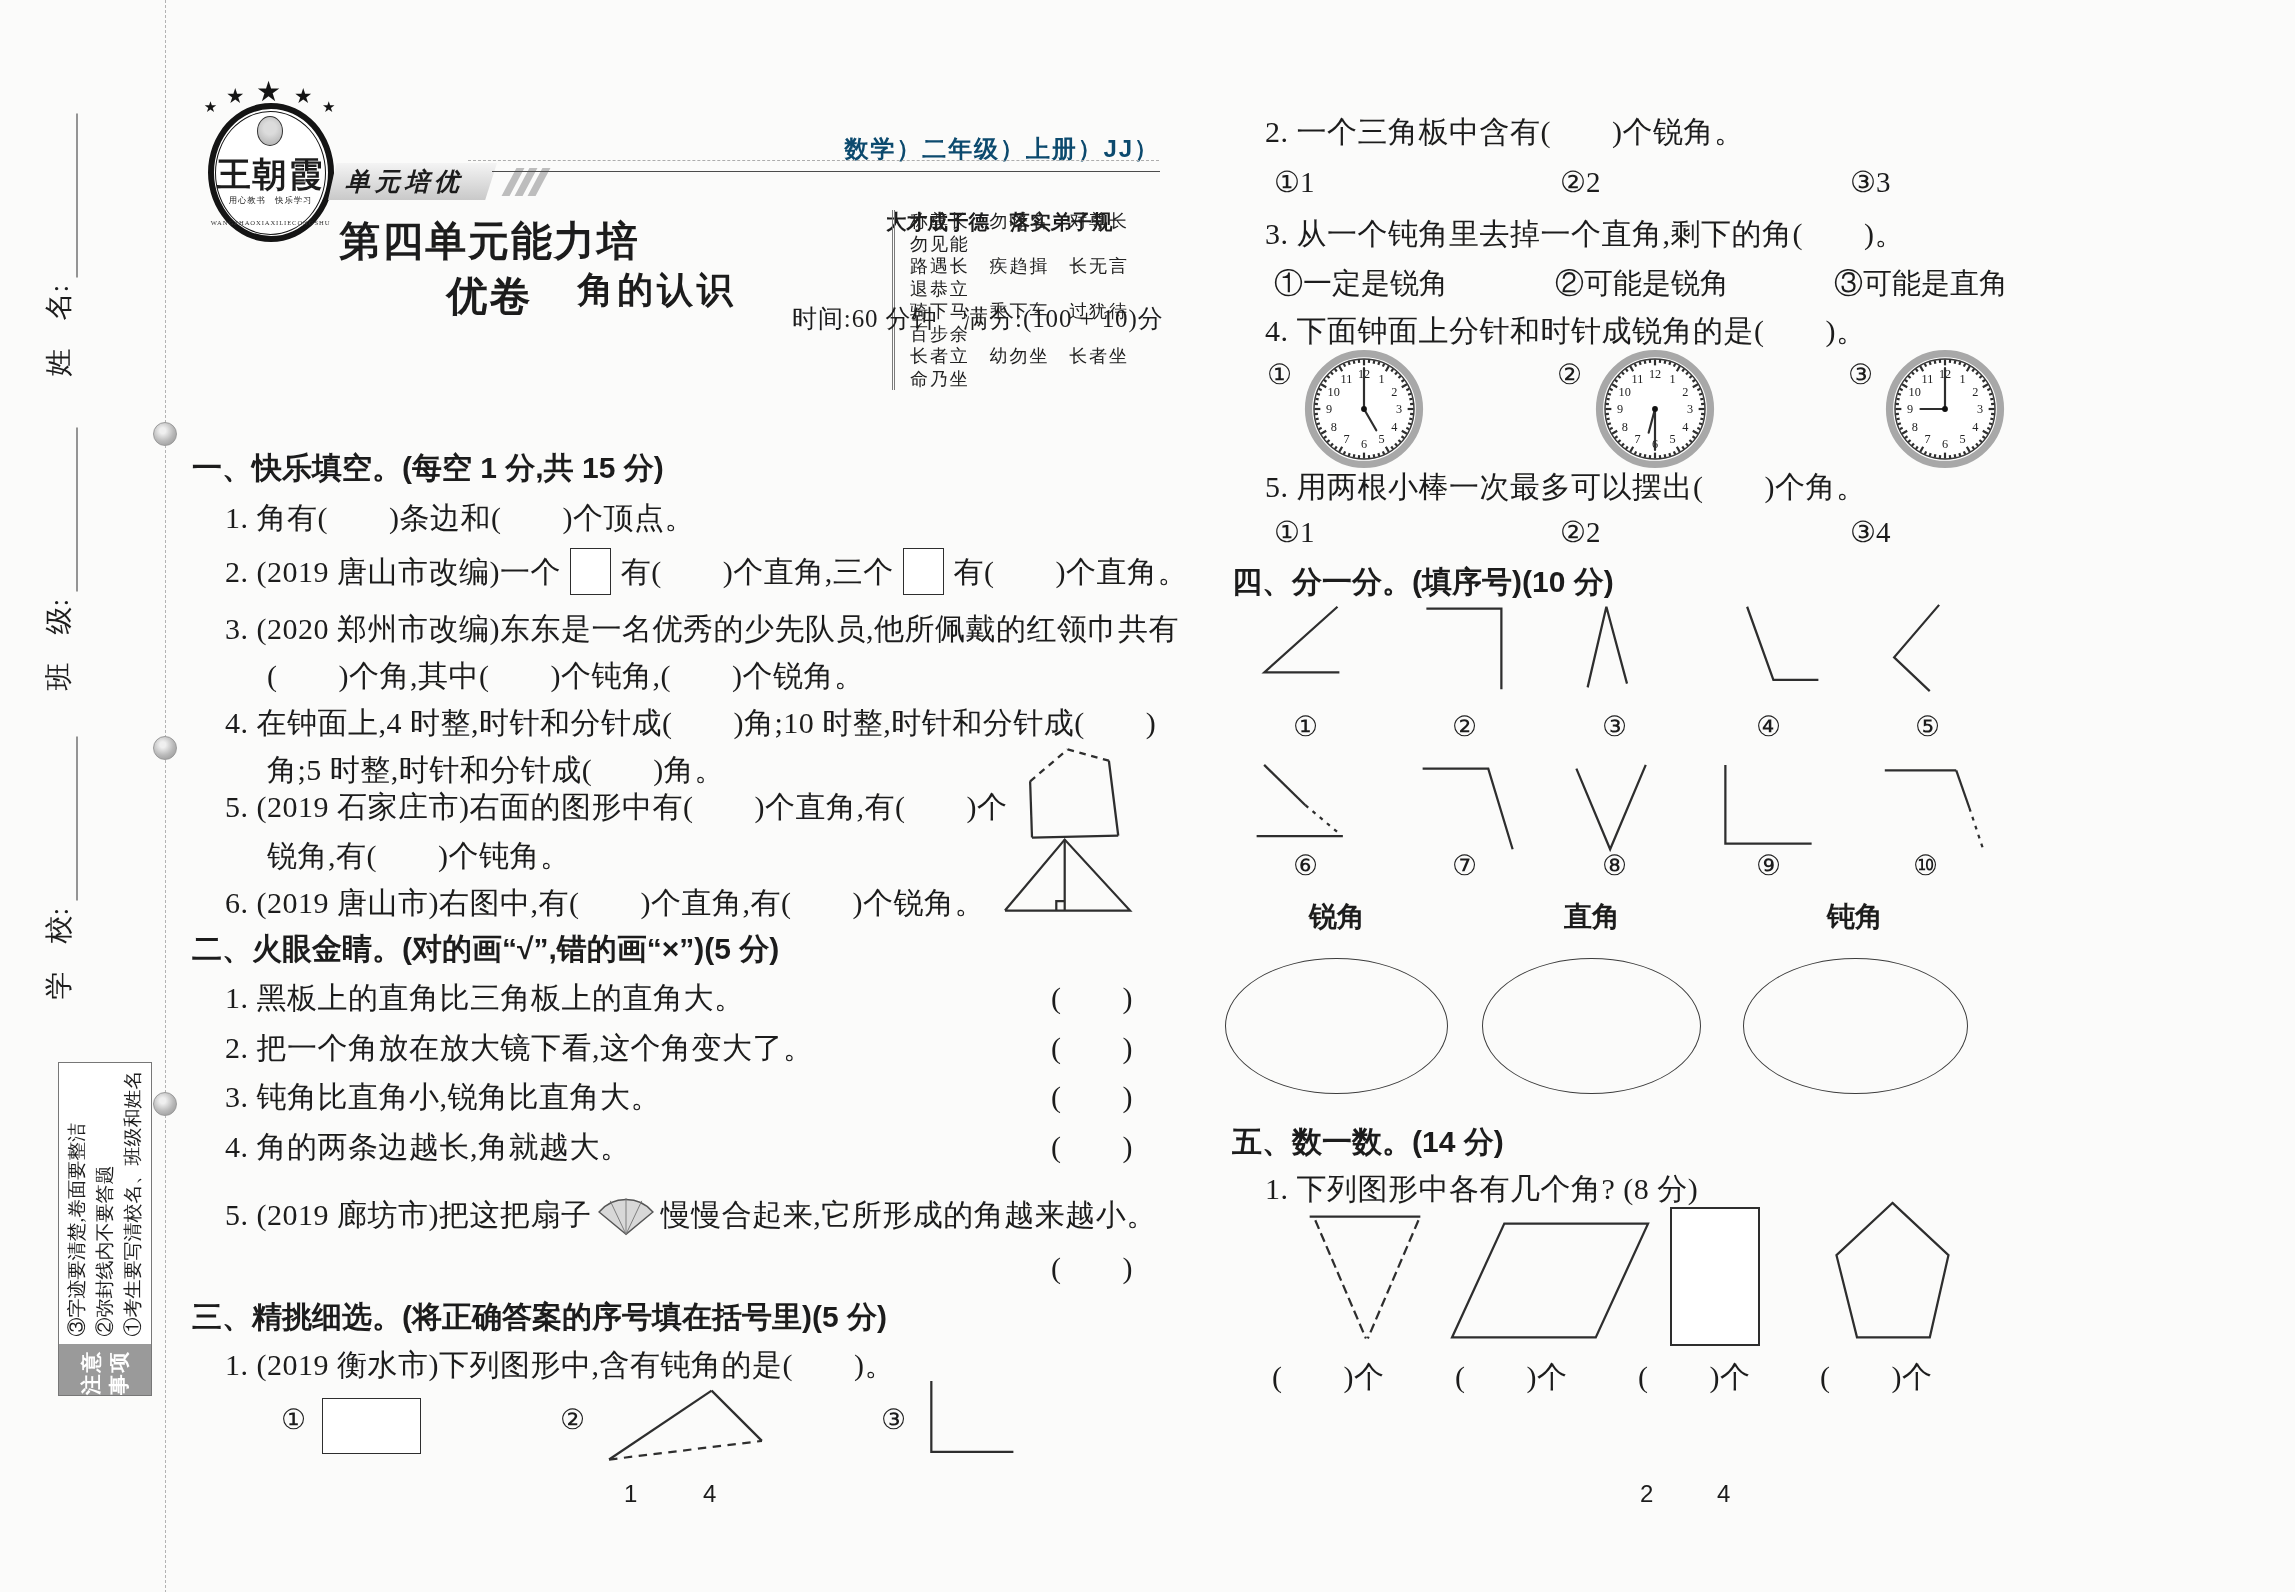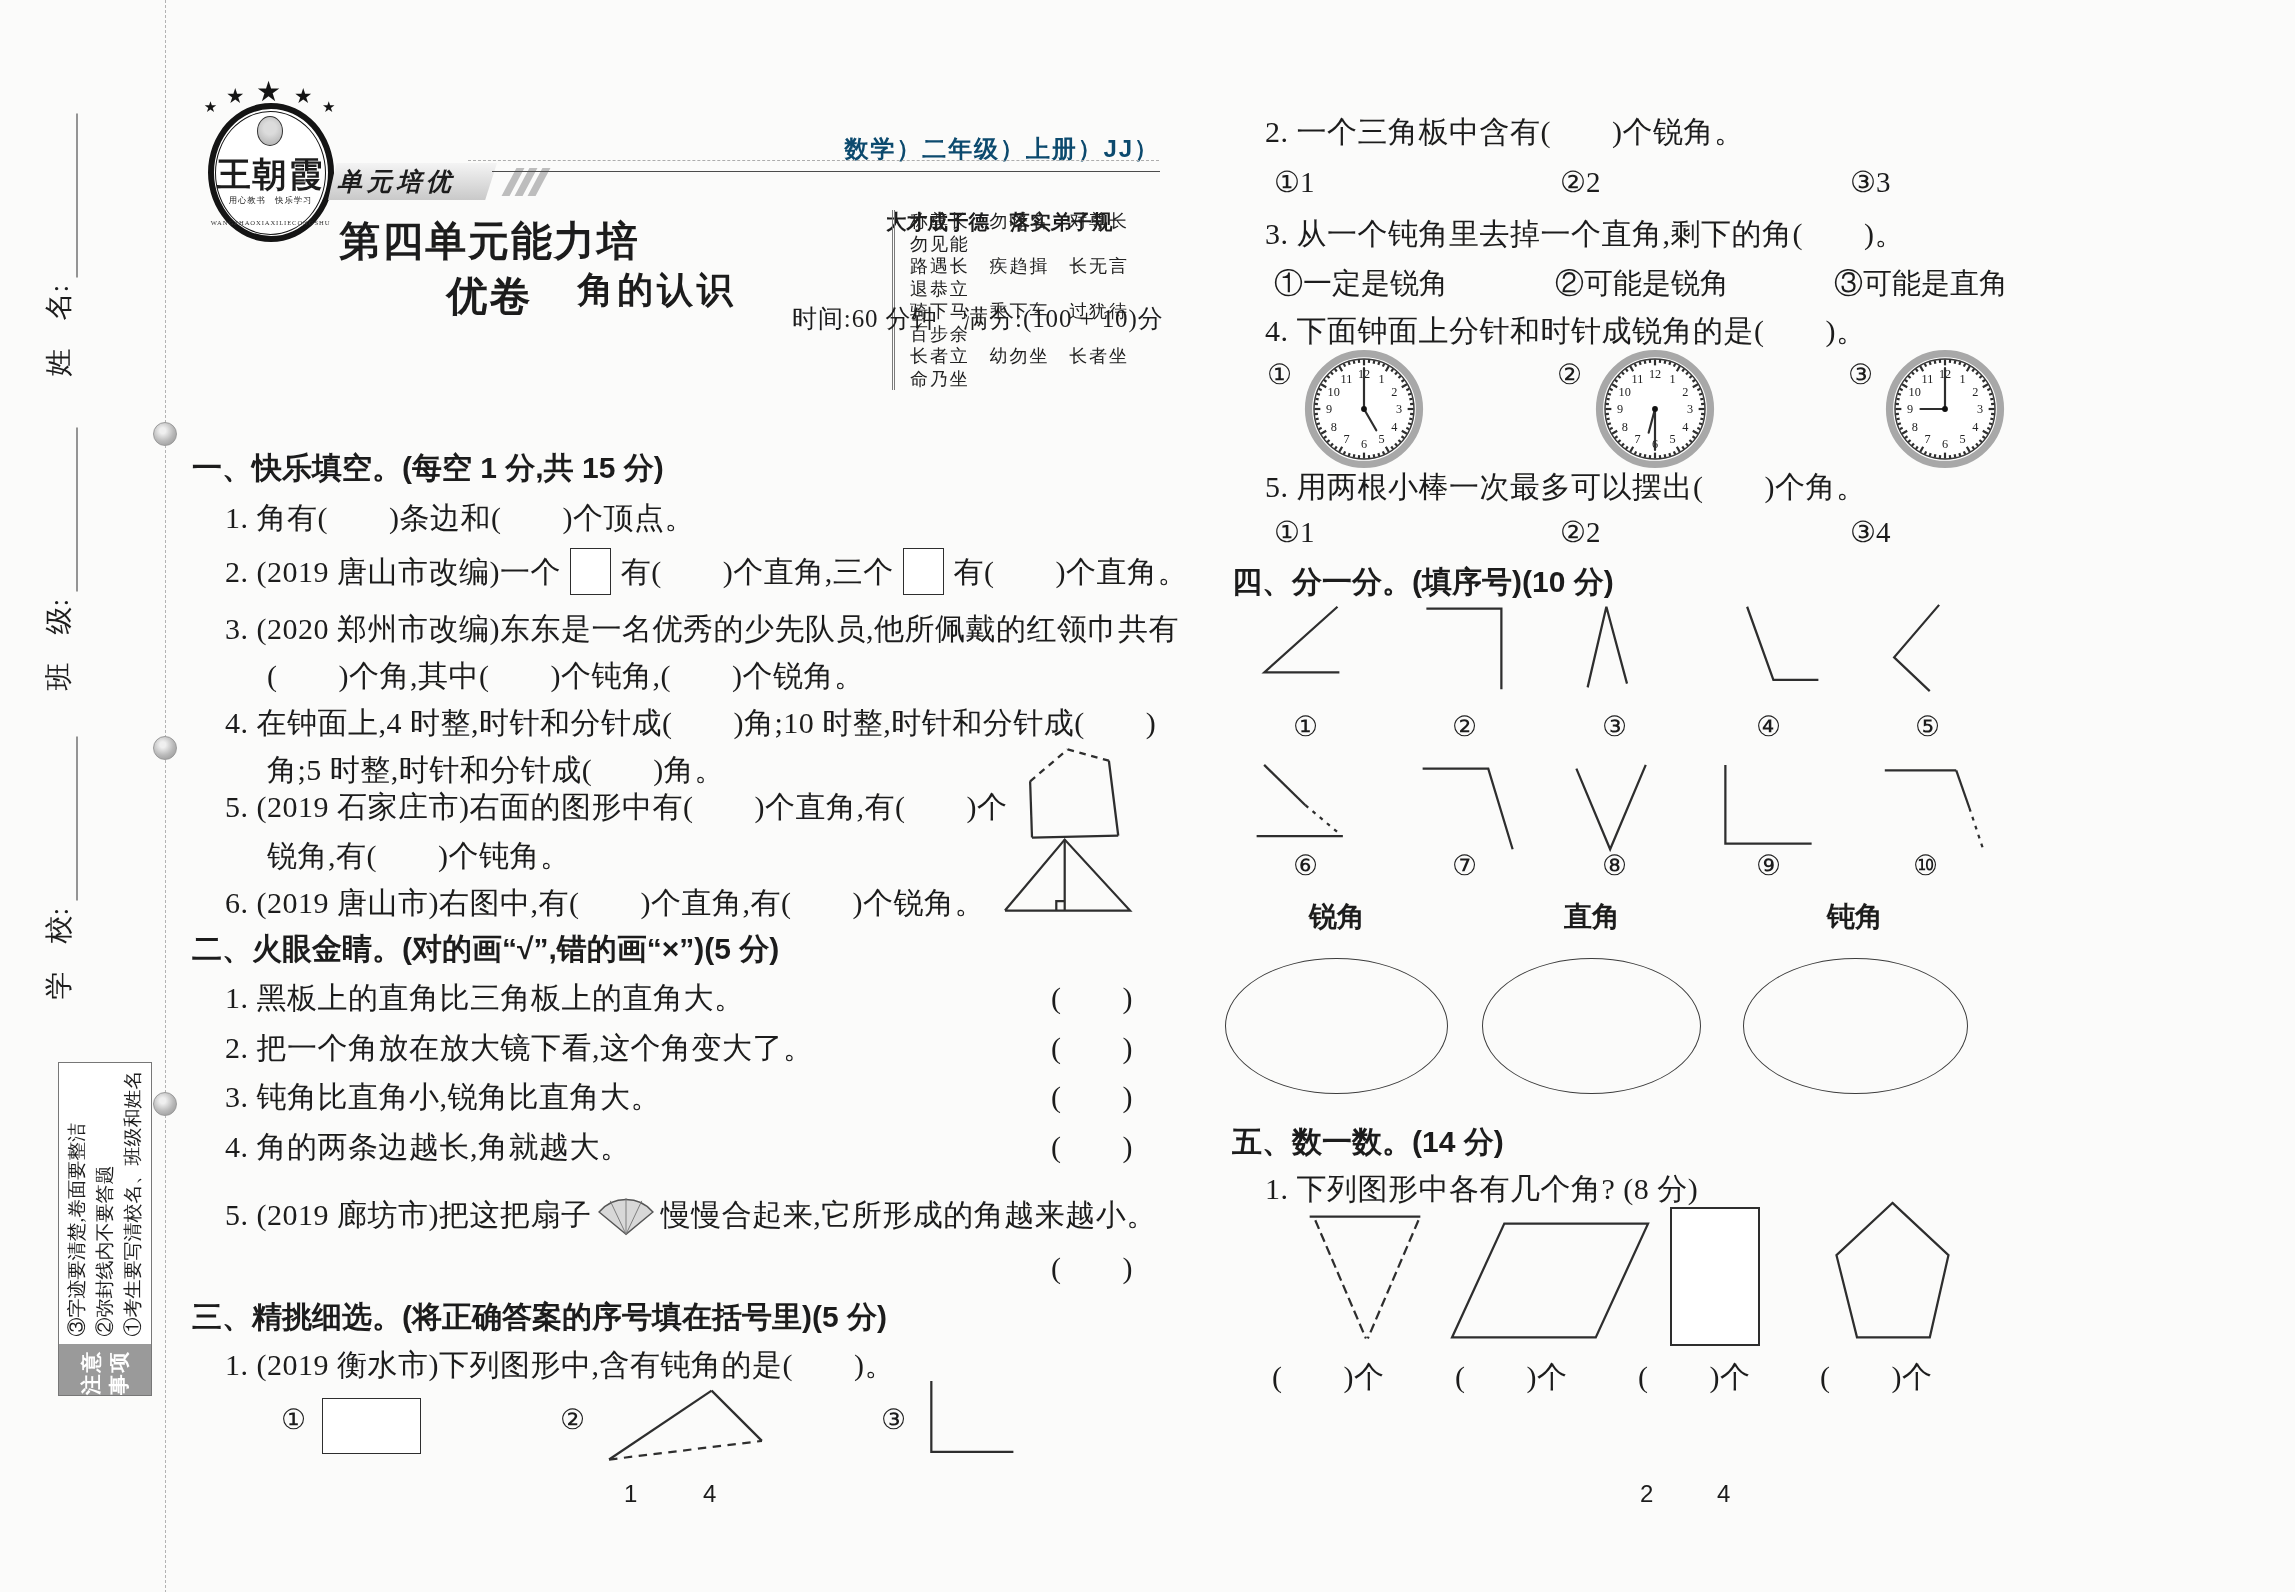--- a/index.html
+++ b/index.html
@@ -28,21 +28,21 @@
   .notice { position:absolute; left:-62px; top:1182px; width:334px; height:94px;
             border:1.9px solid #777; background:#fff; display:flex; transform:rotate(-90deg); }
   .notice .tag { width:90px; background:#9a9a9a; color:#fff; font-weight:700;
                  font-family:"Liberation Sans",sans-serif; font-size:20.6px; display:flex;
                  align-items:center; justify-content:center; letter-spacing:1.9px; }
   .notice .items { flex:1; display:flex; flex-direction:column-reverse; justify-content:center;
                    padding:3.7px 7.5px; font-size:19px; line-height:28px; white-space:nowrap; }
   .ribbon { position:absolute; left:328px; top:163px; width:169px; height:37px;
             background:linear-gradient(180deg,#f4f4f4,#c9c9c9);
             clip-path:polygon(5% 0,100% 0,93% 100%,0 100%);
-            display:flex; align-items:center; padding-left:9px; }
+            display:flex; align-items:center; padding-left:17px; }
   .ribbon span { font-family:"Liberation Sans",sans-serif; font-weight:700; font-style:italic;
                  font-size:25px; letter-spacing:4.7px; }
   .slash { position:absolute; width:7.5px; height:28px; background:#bdbdbd; transform:skewX(-28deg); }
   .logo { position:absolute; left:200px; top:90px; width:141px; height:157px; }
   .logo .ring  { position:absolute; left:7.5px; top:13px; width:126px; height:139px;
                  border:6.6px solid #141414; border-radius:50%; background:#fff; }
   .logo .ring2 { position:absolute; left:15px; top:20.6px; width:111px; height:124px;
                  border:1.9px solid #141414; border-radius:50%; }
   .logo .star { position:absolute; color:#141414; }
   .logo .face { position:absolute; left:57px; top:26px; width:26px; height:30px; border-radius:50%;

